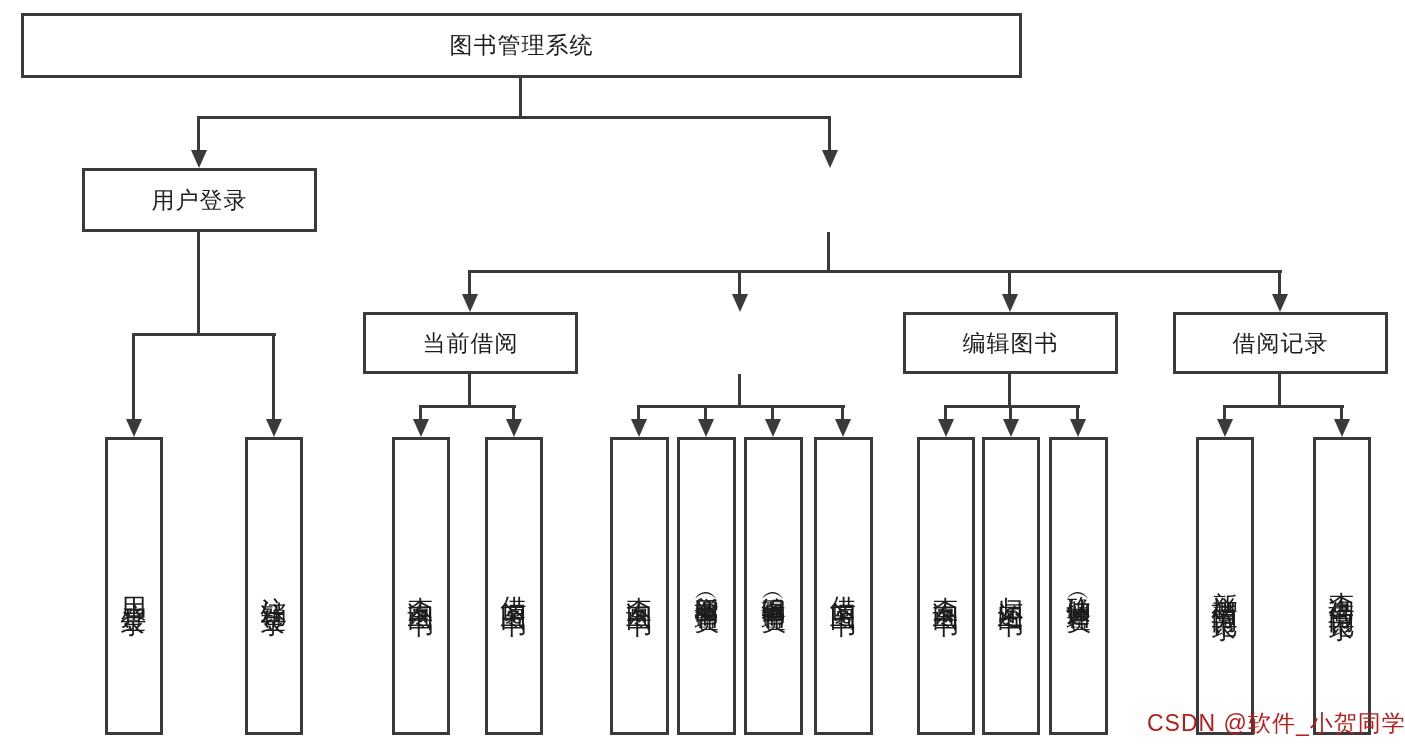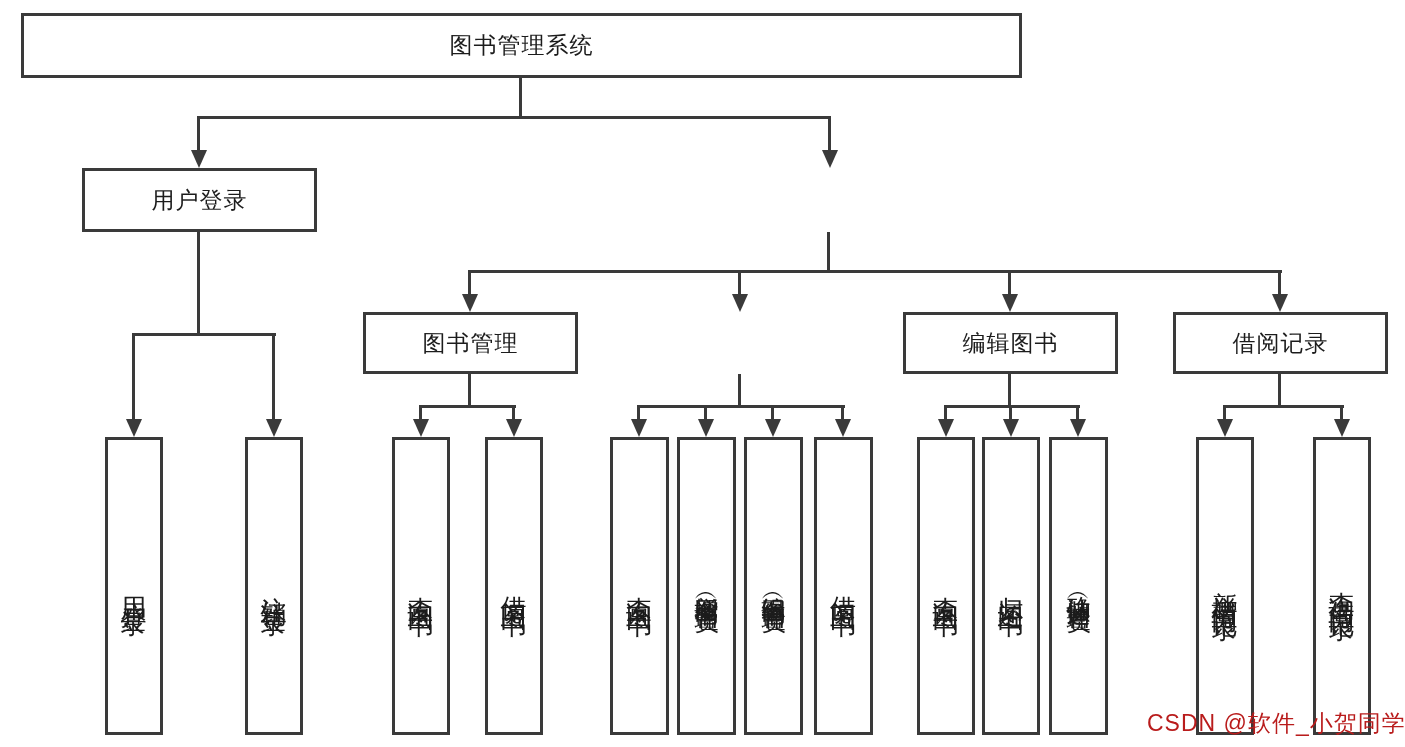--- a/index.html
+++ b/index.html
@@ -71,21 +71,21 @@
 
   <div class="hbox" style="left:21px; top:13px; width:1001px; height:65px;">
     <span>图书管理系统</span>
   </div>
 
   <div class="hbox" style="left:82px; top:168px; width:235px; height:64px;">
     <span>用户登录</span>
   </div>
 
   <div class="hbox" style="left:363px; top:312px; width:215px; height:62px;">
-    <span>图书管理</span>
+    <span>当前借阅</span>
   </div>
   <div class="hbox" style="left:903px; top:312px; width:215px; height:62px;">
     <span>编辑图书</span>
   </div>
   <div class="hbox" style="left:1173px; top:312px; width:215px; height:62px;">
     <span>借阅记录</span>
   </div>
 
   <div class="vbox" style="left:105px; top:437px; width:58px; height:298px;">
     <span class="vtext">用户登录</span>

